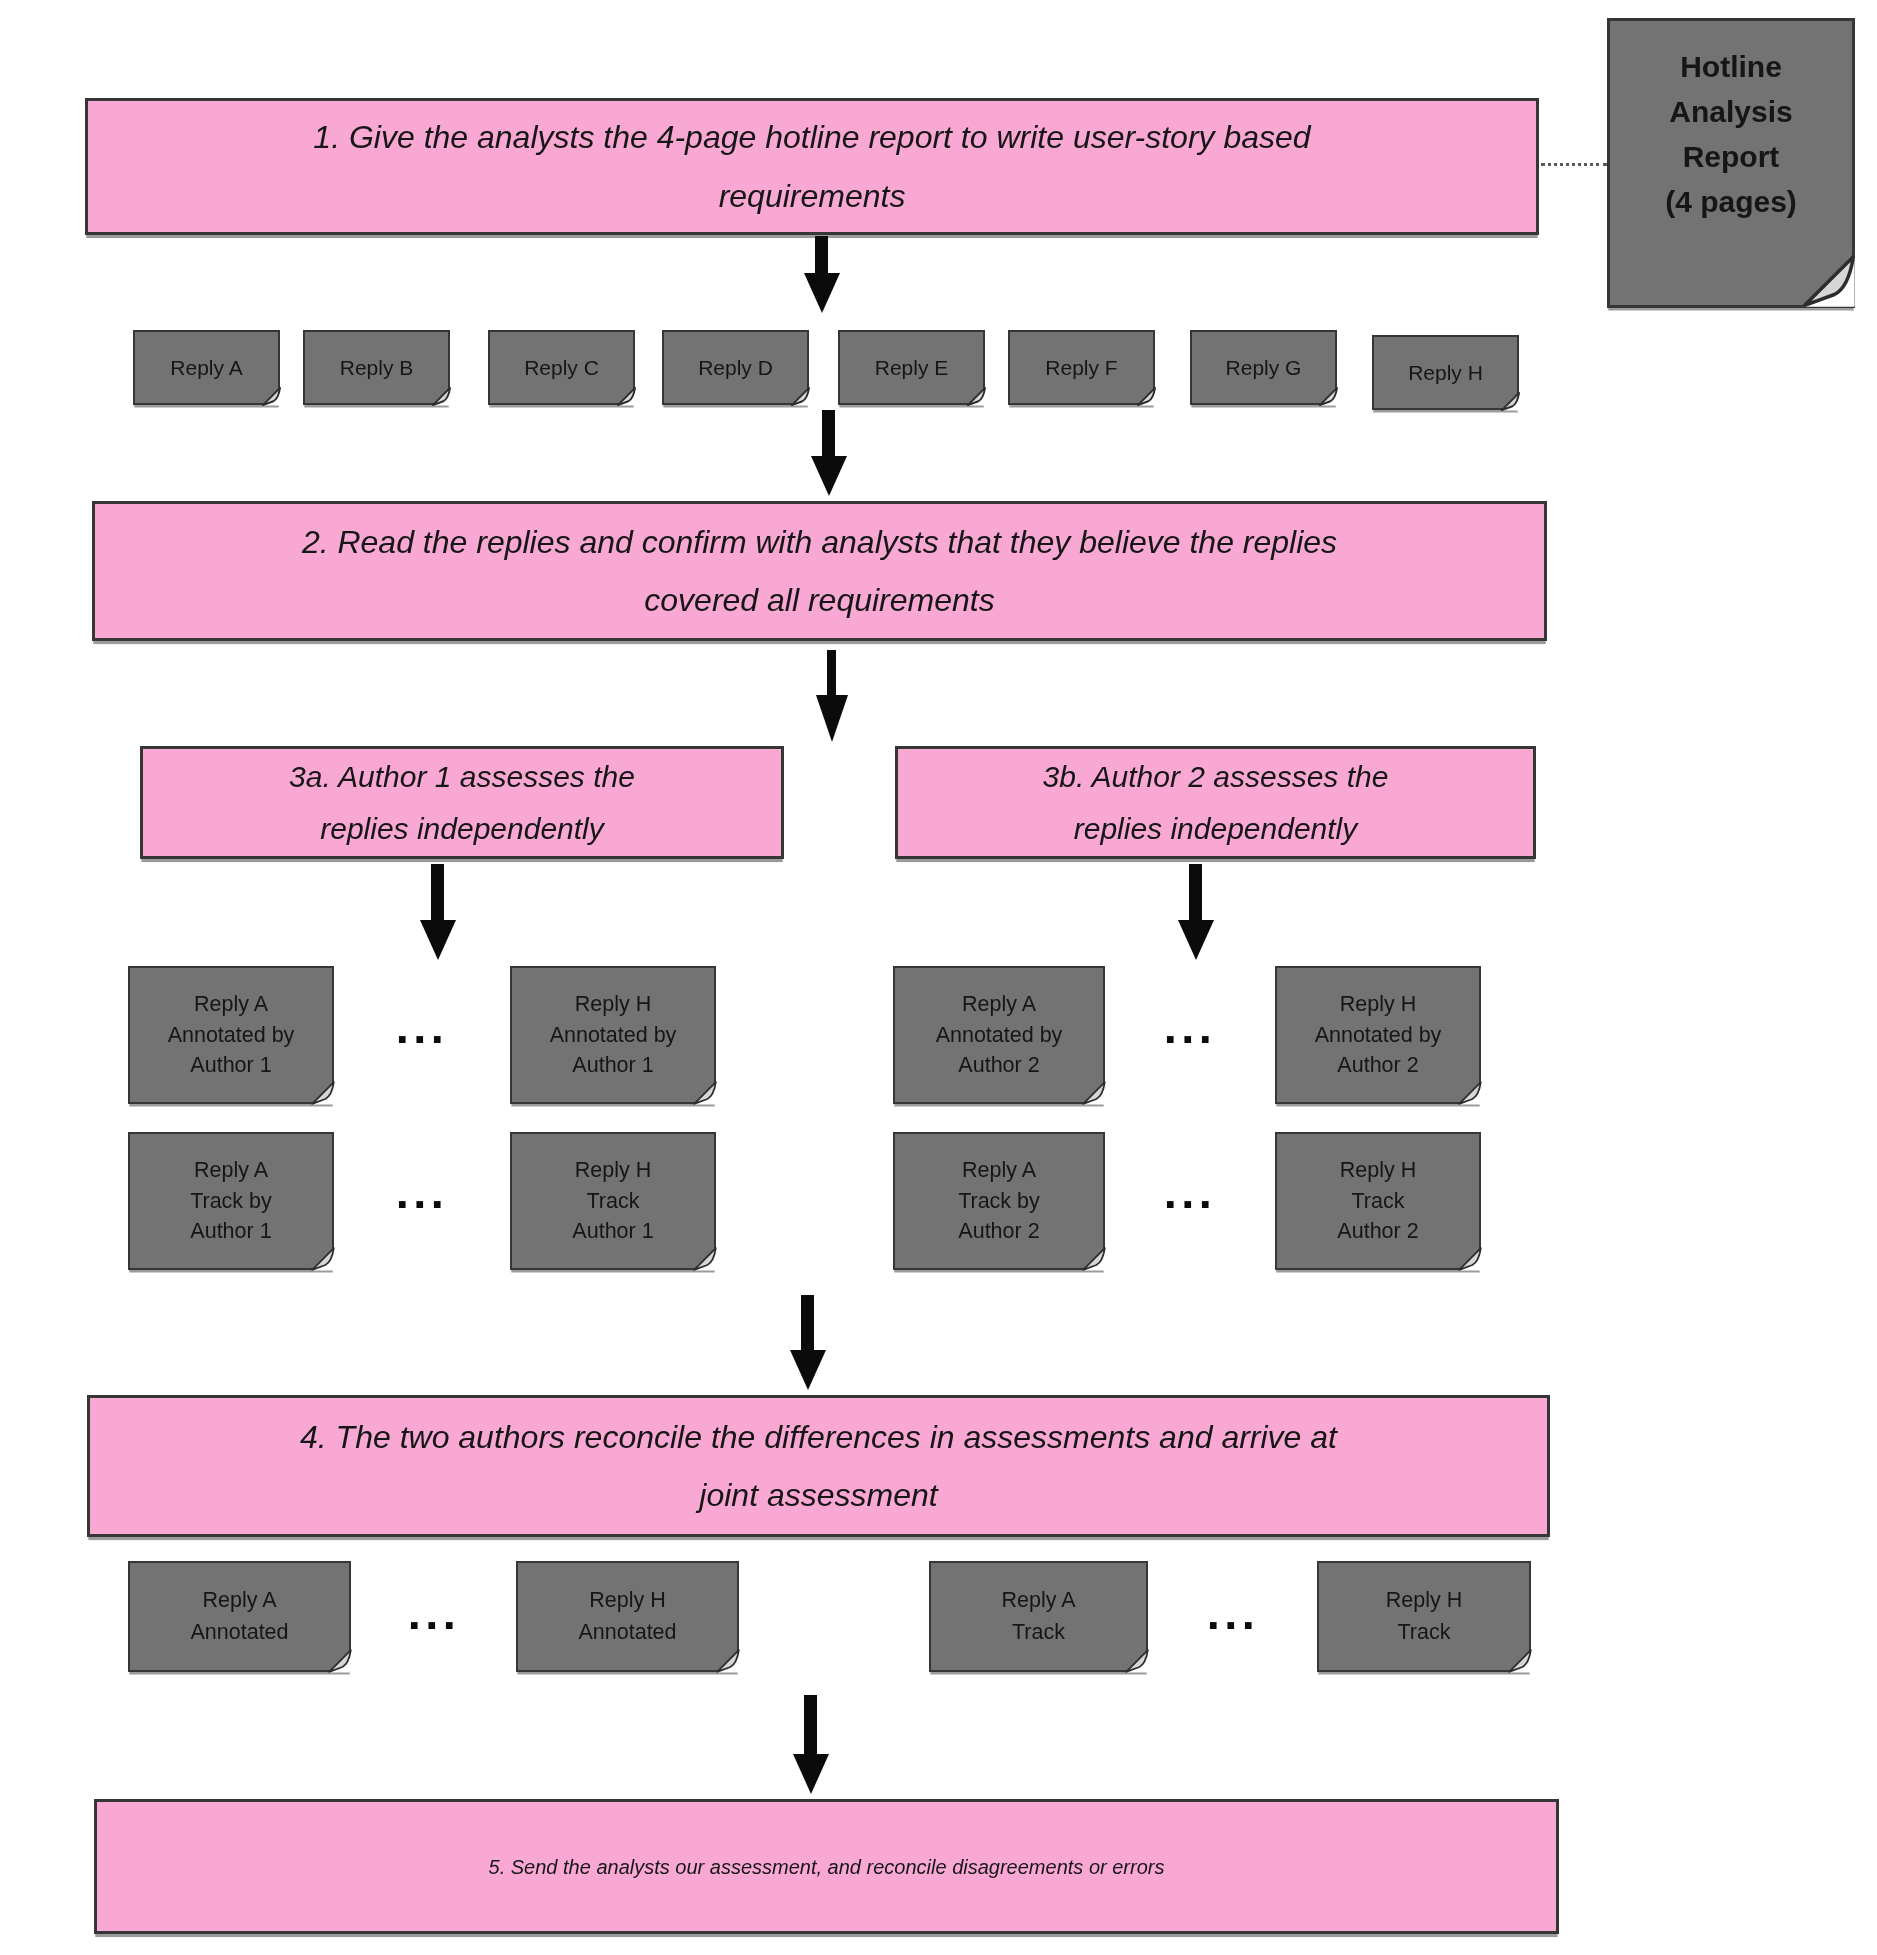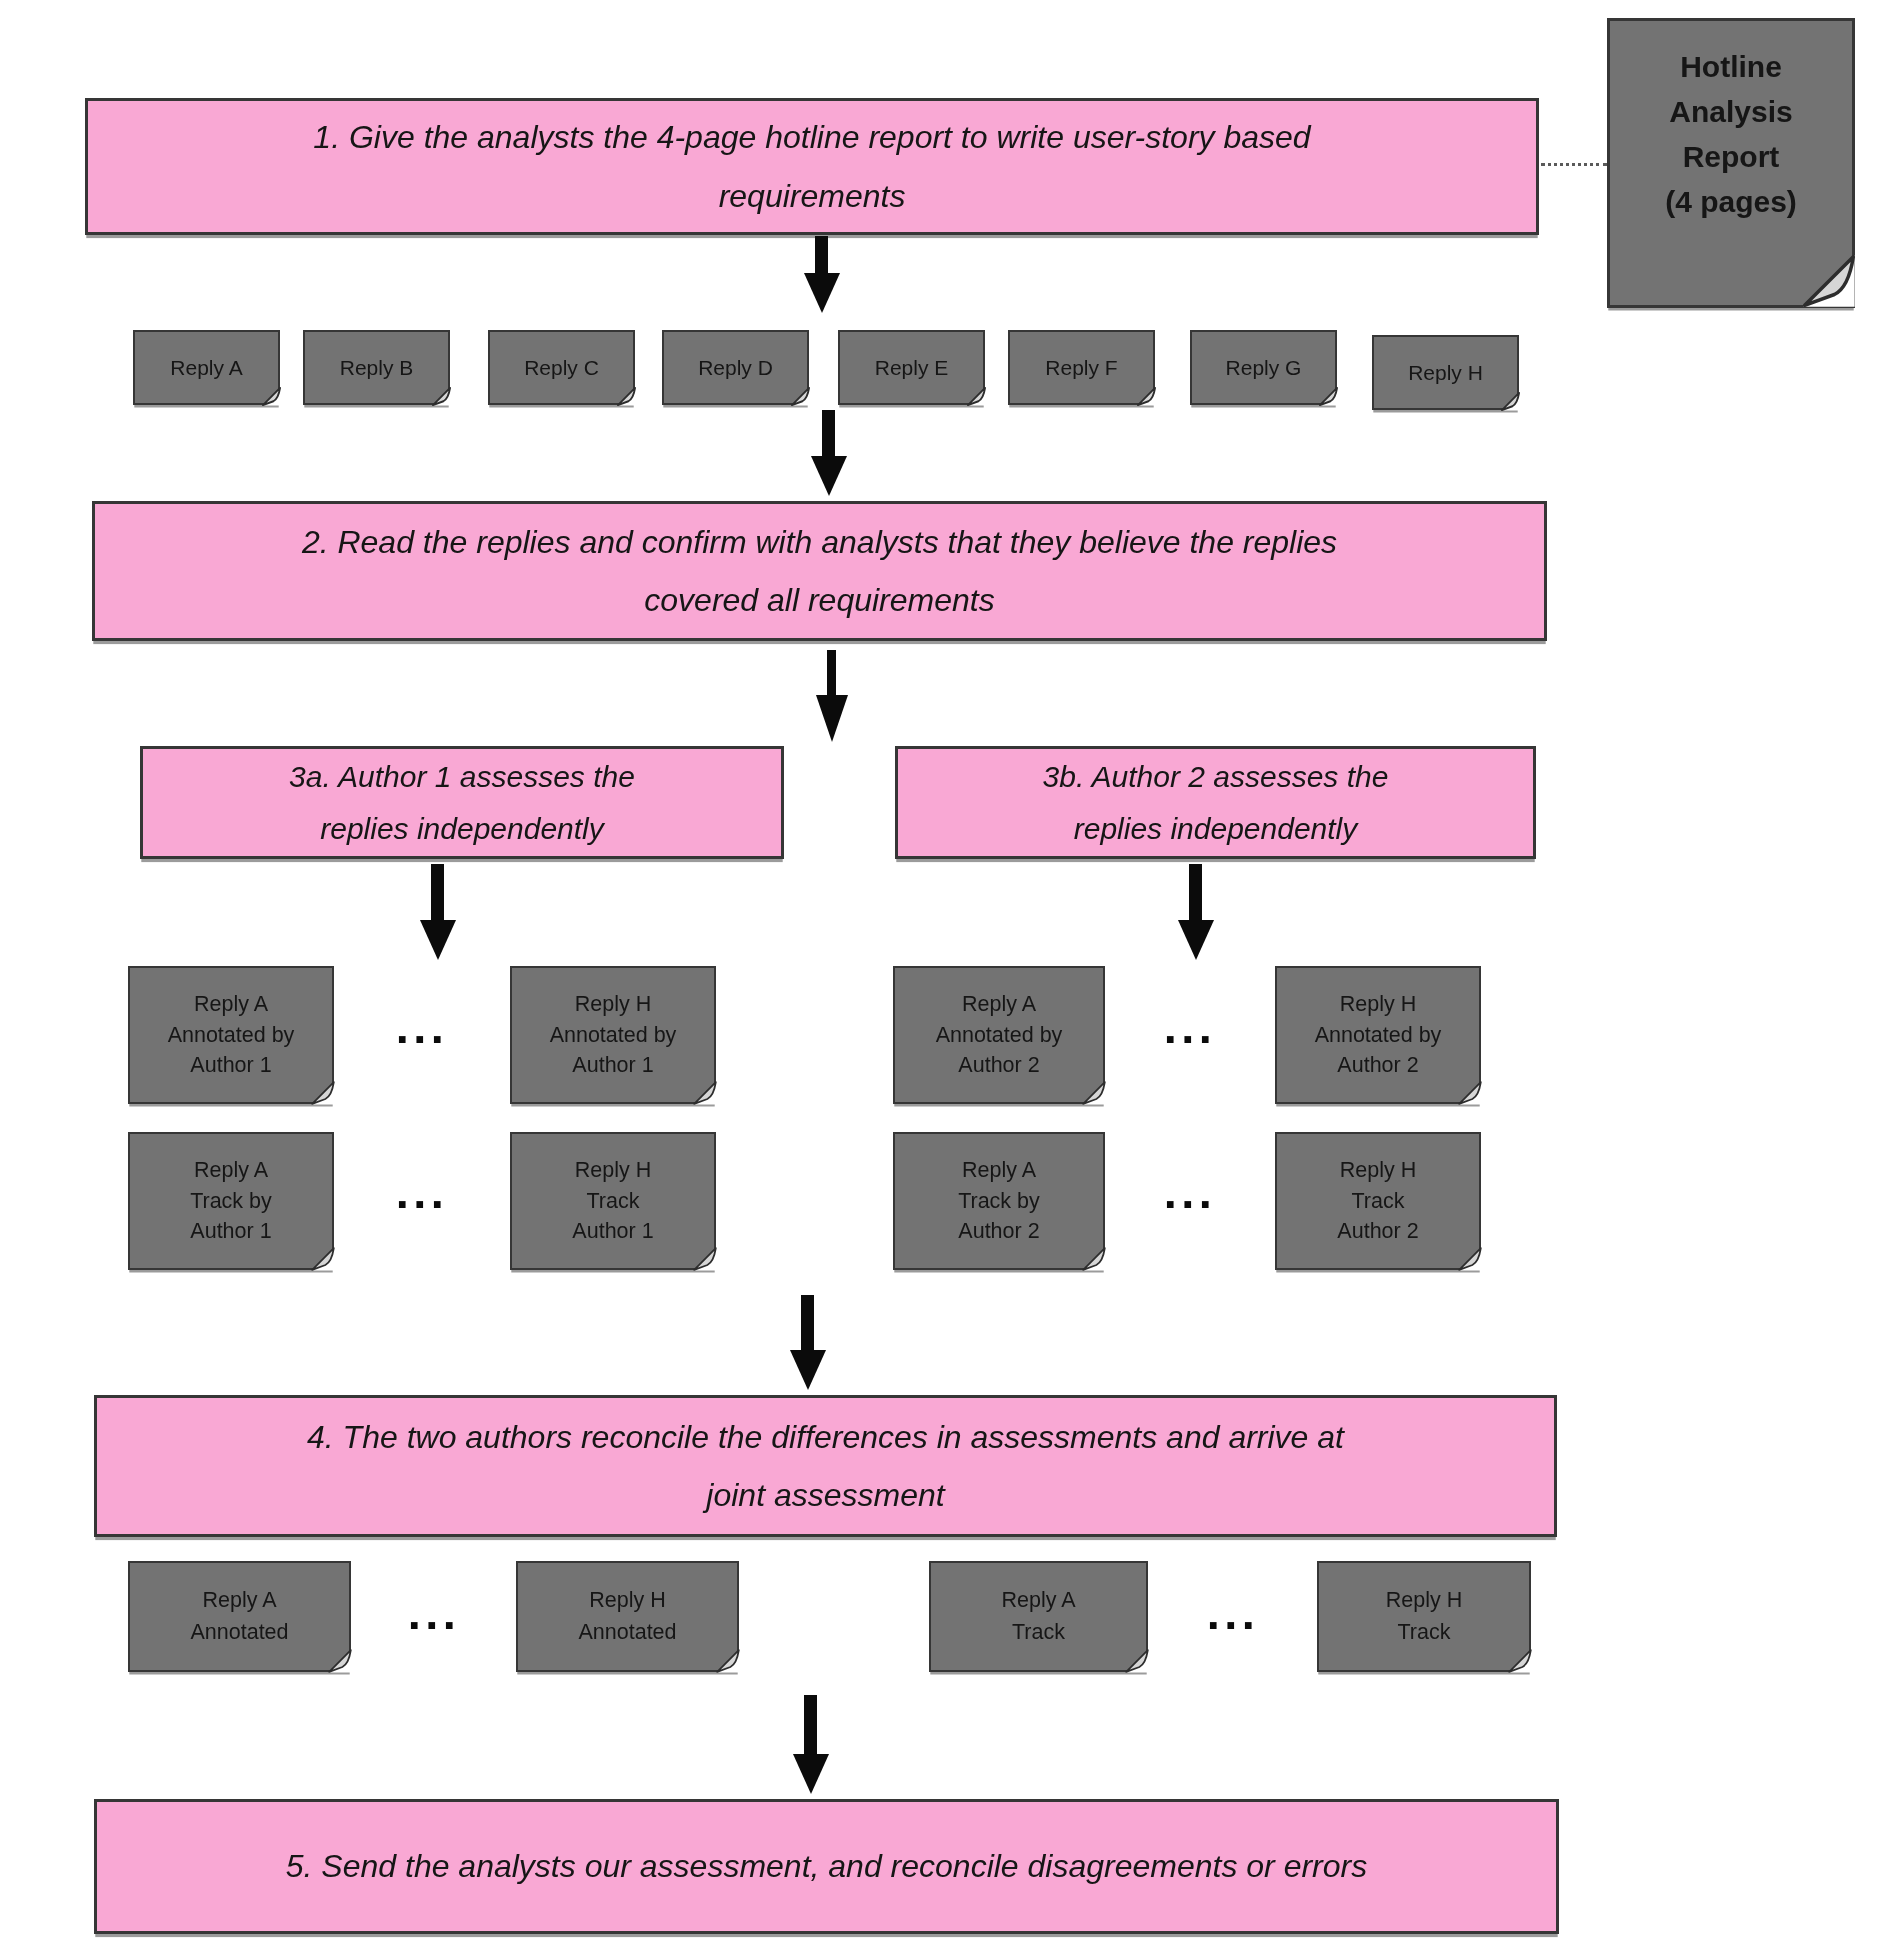--- a/index.html
+++ b/index.html
@@ -22,21 +22,21 @@
     box-shadow: 0 4.4px 0 -1.3px #9b9b9b;
     display: flex;
     align-items: center;
     justify-content: center;
     text-align: center;
     font-style: italic;
   }
   .box .lbl { white-space: pre-line; }
   .step-lg { font-size: 32px; line-height: 1.82; }
   .step-md { font-size: 30px; line-height: 1.72; }
-  .step-one-line { font-size: 32px; line-height: 1.4; }
+  .step-one-line { font-size: 20px; line-height: 1.4; }
 
   
   .doc {
     position: absolute;
     background: #737373;
     border: 2.5px solid #363636;
     box-shadow: 0 3.8px 0 -1.3px #9b9b9b;
     display: flex;
     align-items: center;
     justify-content: center;
@@ -287,21 +287,21 @@
       <path d="M39 1 39 39 1 39Z" fill="#ffffff"></path>
       <path d="M38 2 2 38 24 30C32 26 36 15 38 2Z" fill="#d6d6d6" stroke="#2d2d2d" stroke-width="3" stroke-linejoin="round"></path>
     </svg>
   </div>
 
   <div class="arrow" style="left:788px; top:1295px; height:95px;">
     <div class="shaft"></div>
     <div class="head"></div>
   </div>
 
-  <div class="box step-lg" style="left:94px; top:1395px; width:1463px; height:142px;">
+  <div class="box step-lg" style="left:87px; top:1395px; width:1463px; height:142px;">
     <span class="lbl">4. The two authors reconcile the differences in assessments and arrive at
 joint assessment</span>
   </div>
 
   <div class="doc joint-doc" style="left:128px; top:1561px; width:223px; height:111px;">
     <span class="lbl">Reply A
 Annotated</span>
     <svg class="fold fold-m" viewBox="0 0 40 40" aria-hidden="true">
       <path d="M39 1 39 39 1 39Z" fill="#ffffff"></path>
       <path d="M38 2 2 38 24 30C32 26 36 15 38 2Z" fill="#d6d6d6" stroke="#2d2d2d" stroke-width="3" stroke-linejoin="round"></path>

